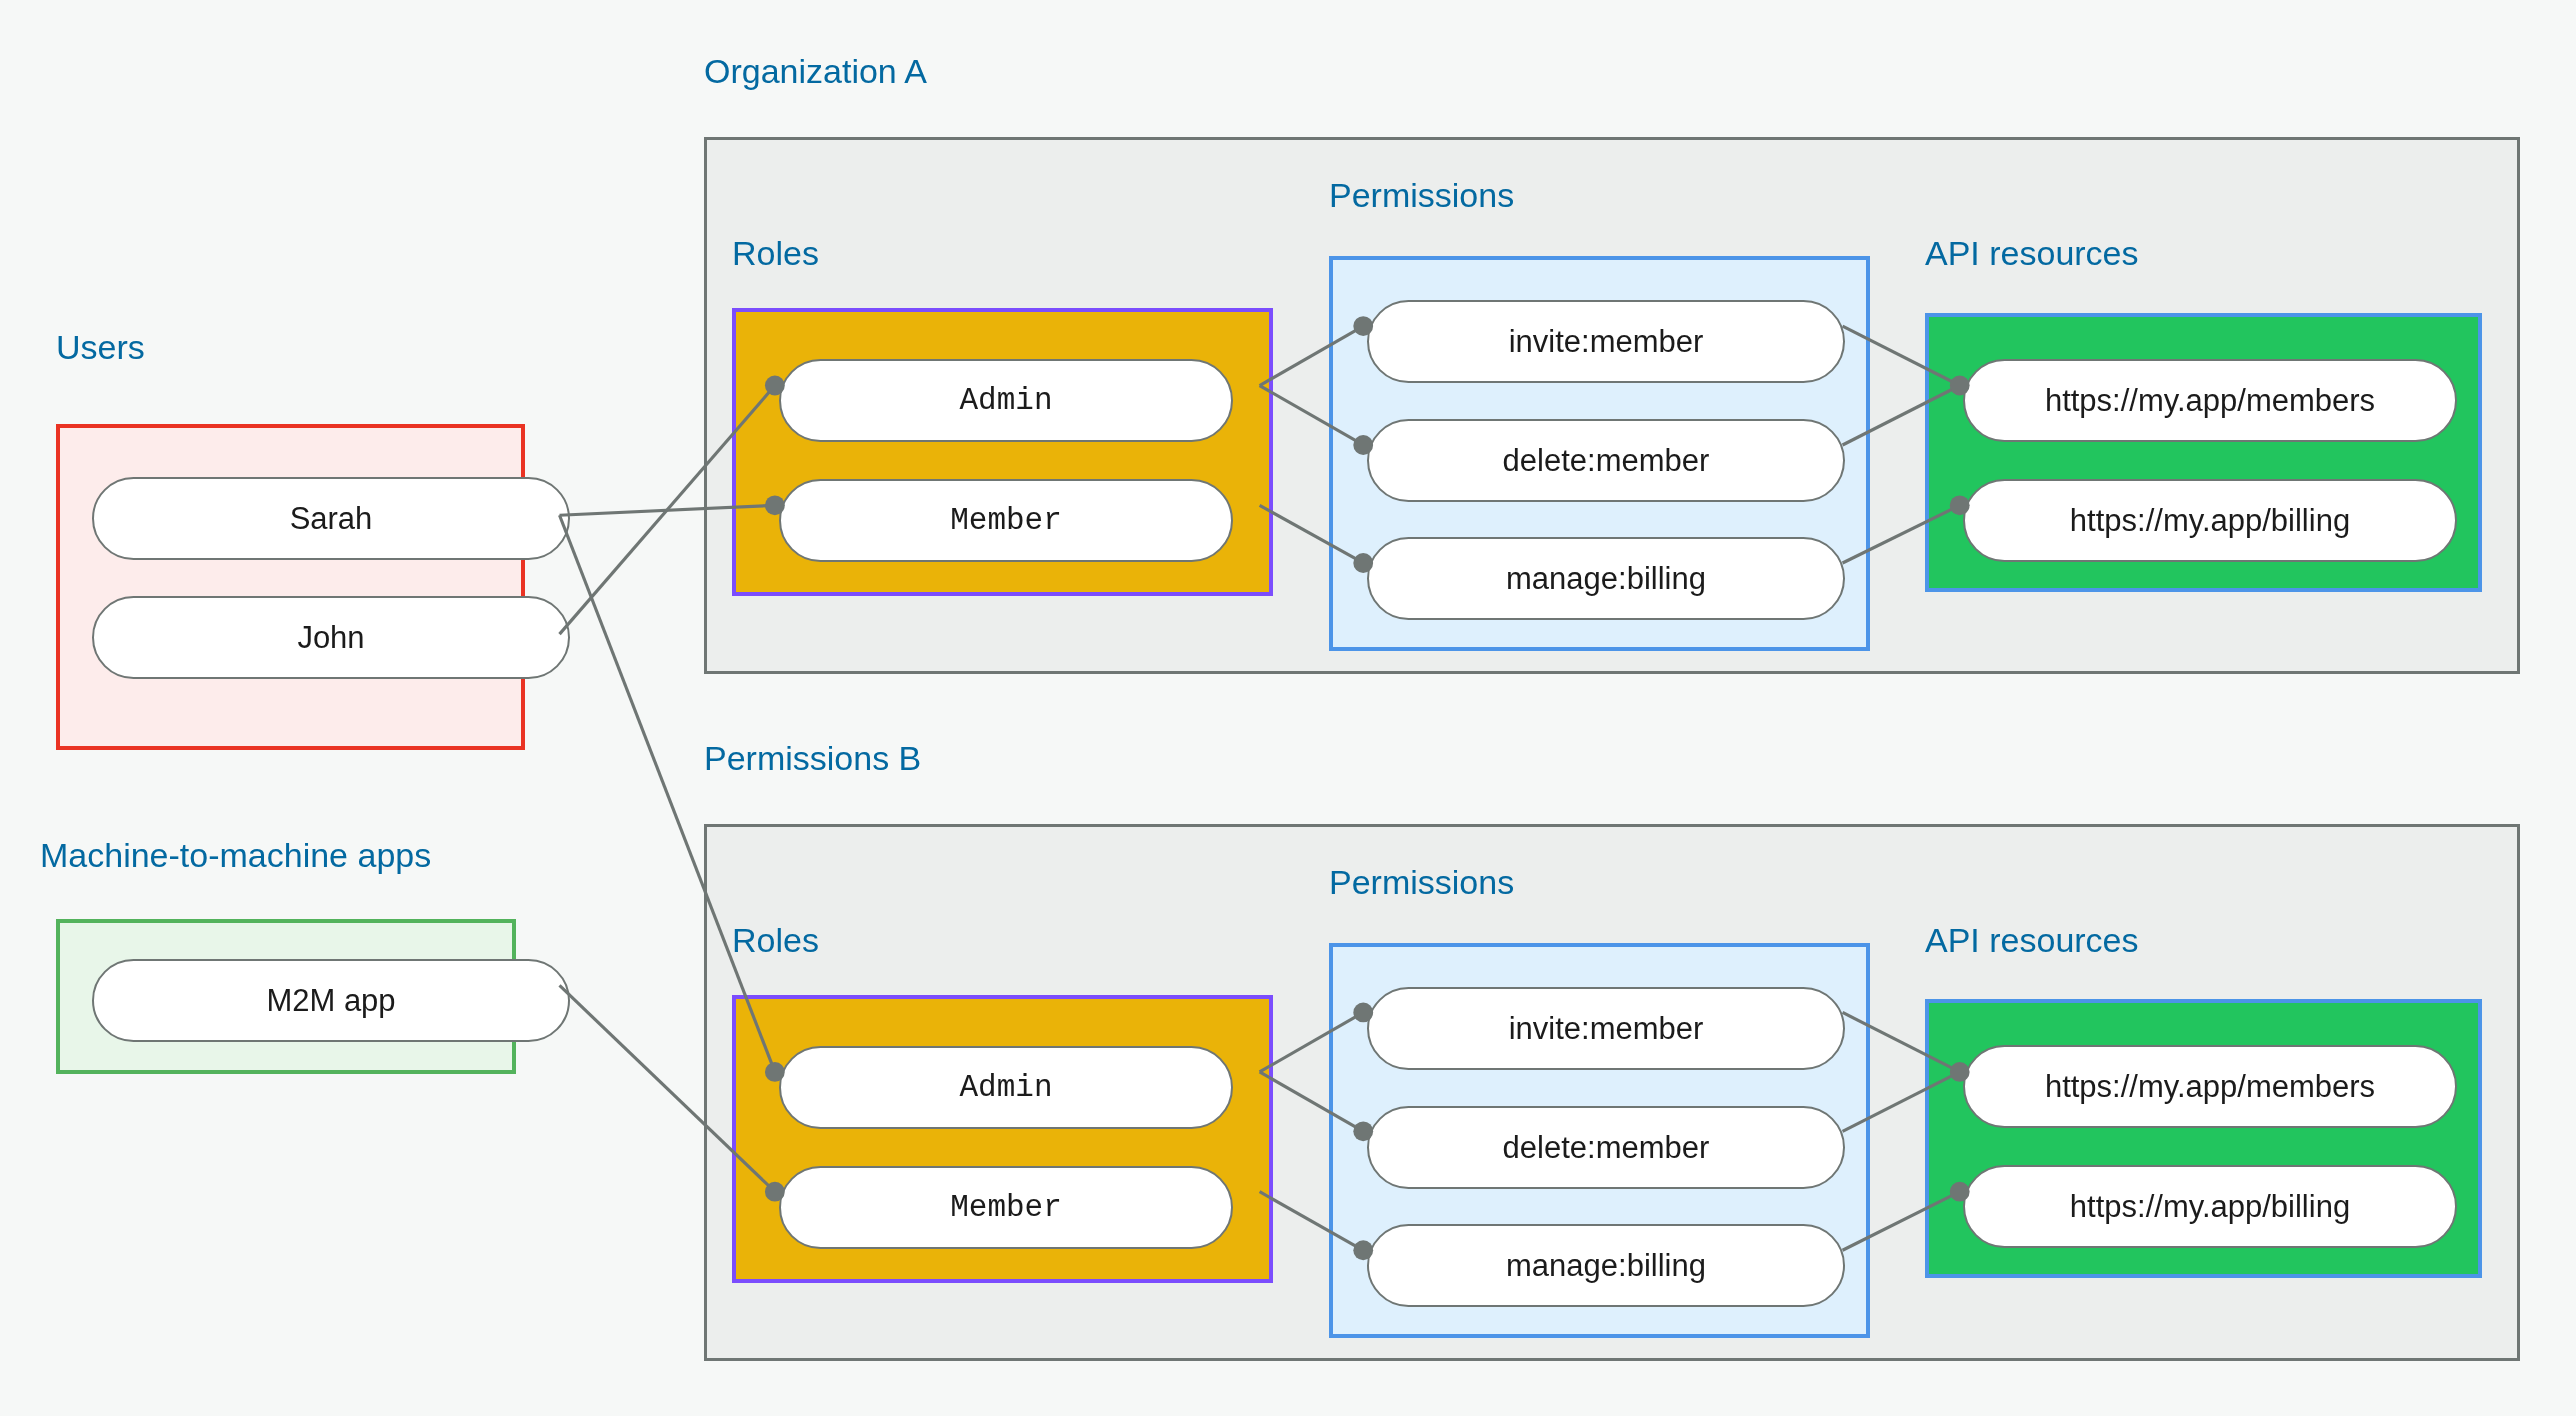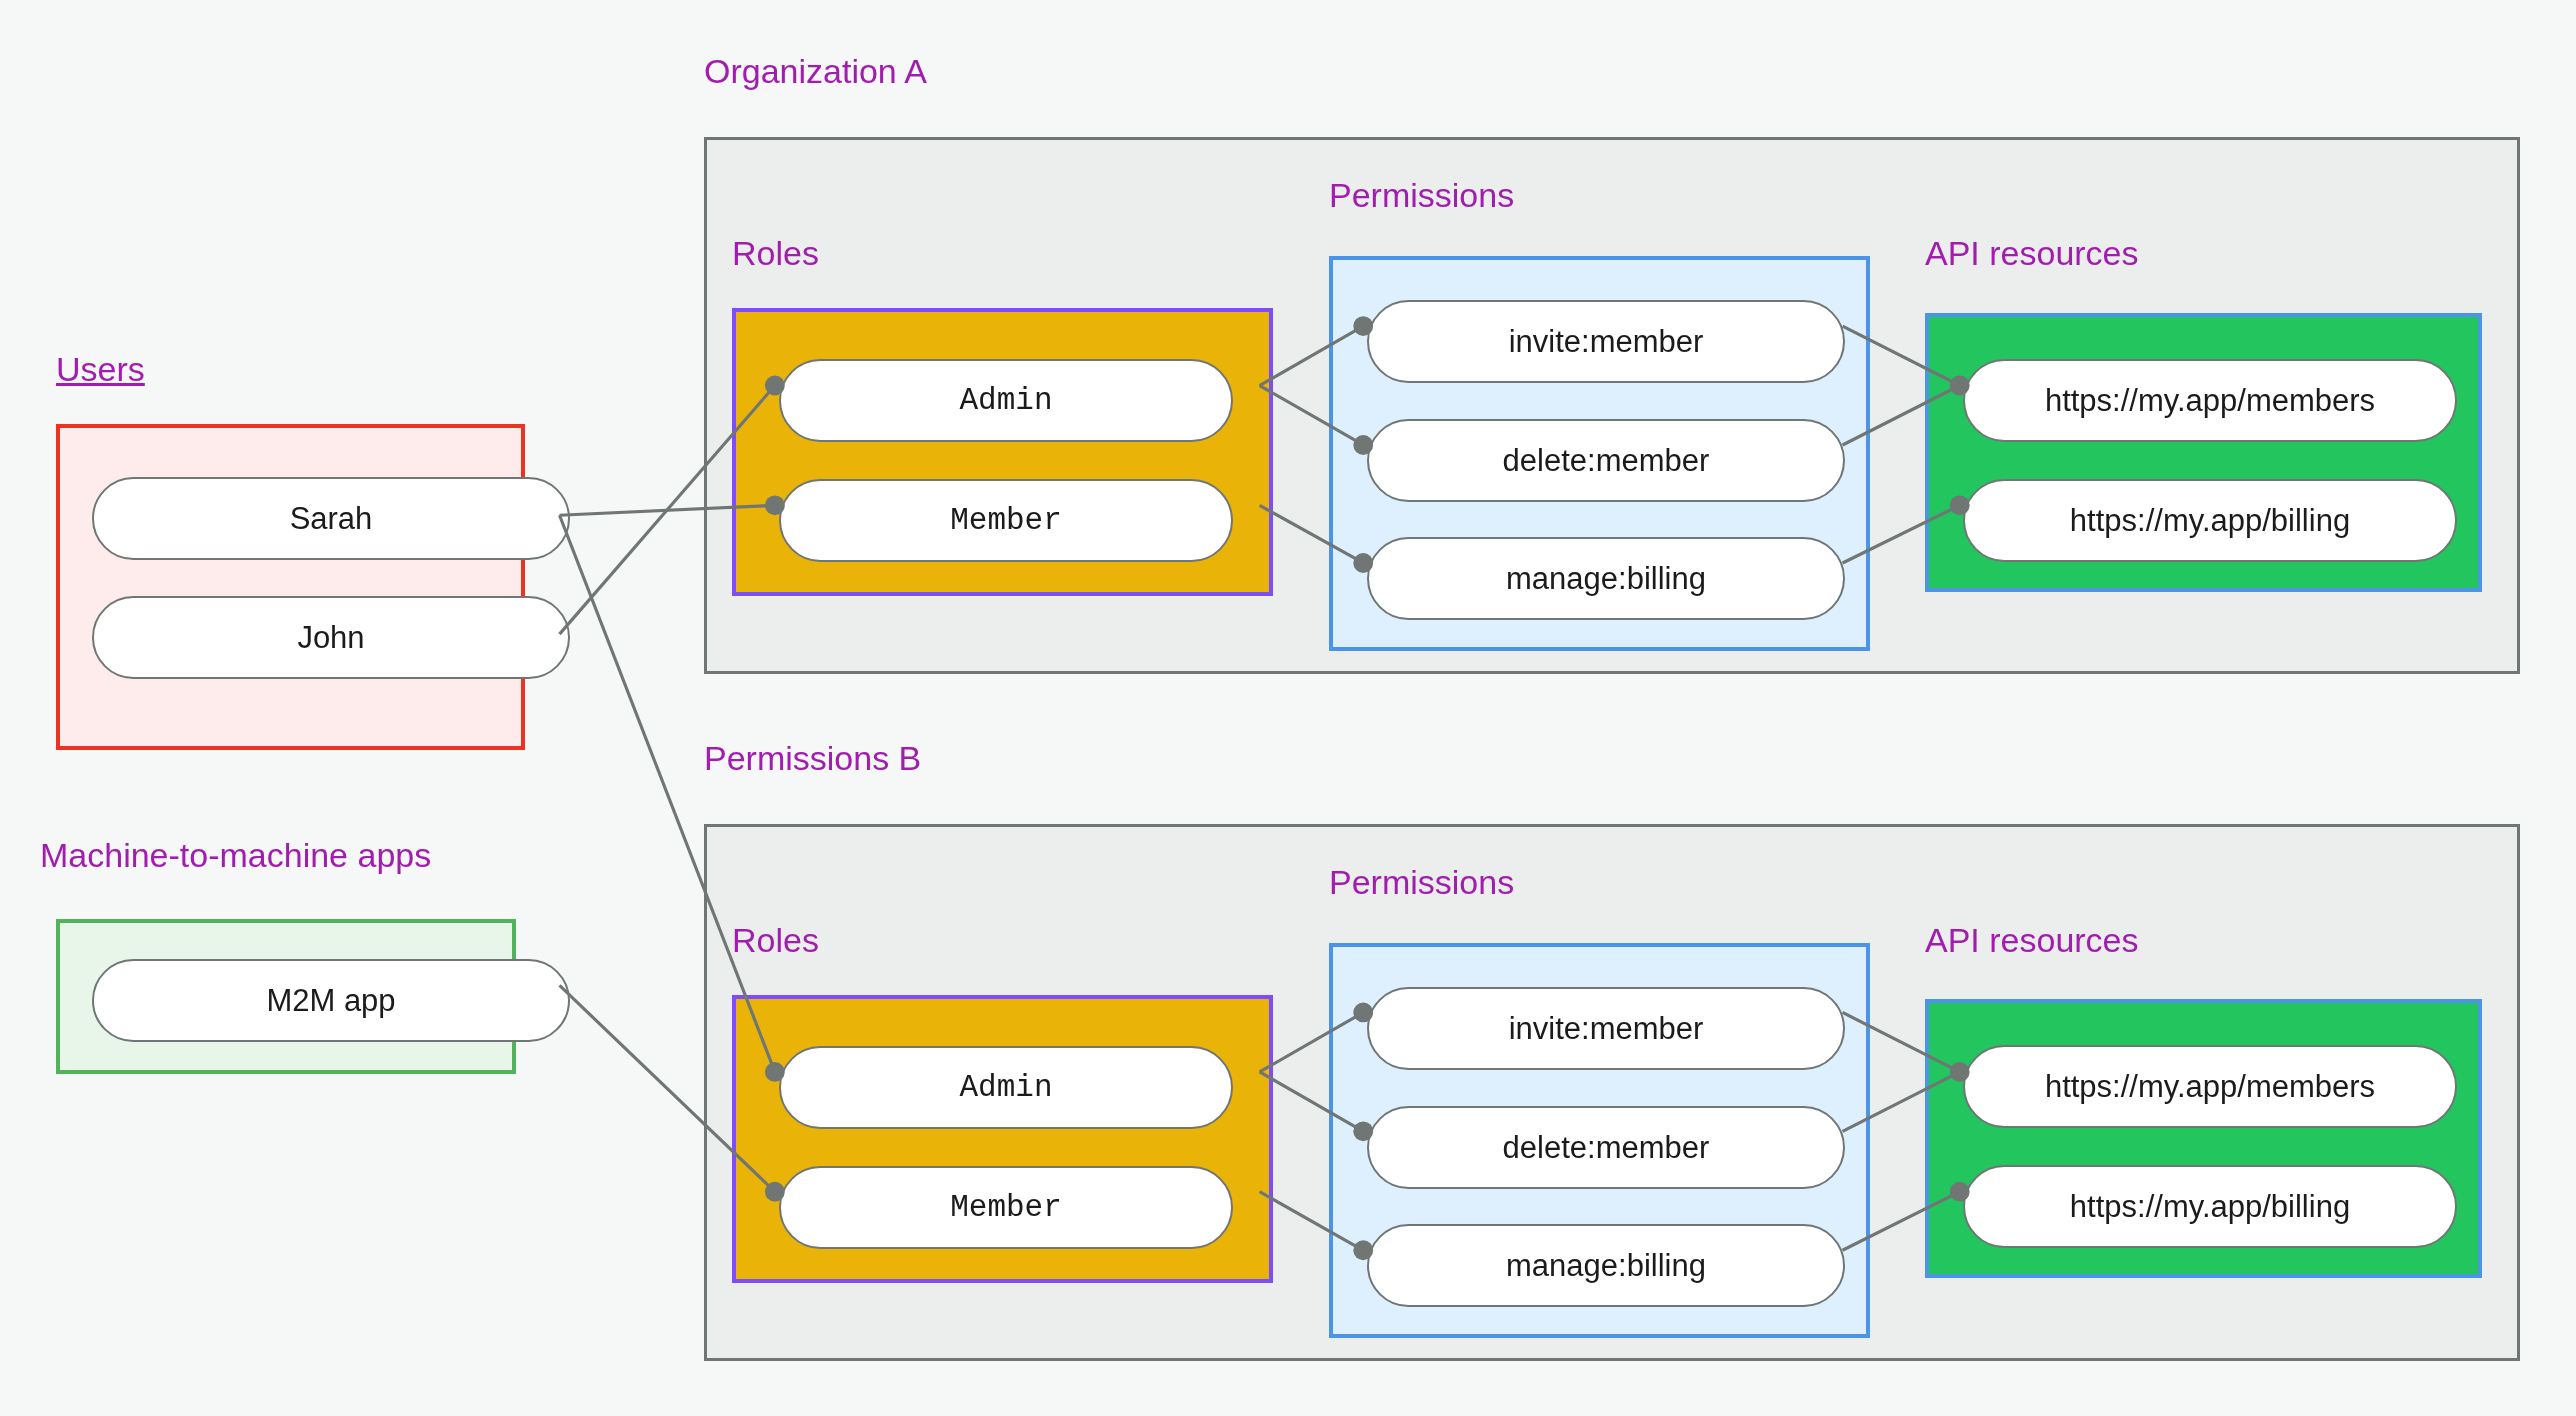--- a/index.html
+++ b/index.html
@@ -31,21 +31,21 @@
     height: 1416px;
     z-index: 5;
     pointer-events: none;
   }
 
   
   .group-label {
     position: absolute;
     font-size: 34px;
     line-height: 1;
-    color: #a21caf;
+    color: #0369a1;
     white-space: nowrap;
     z-index: 8;
   }
 
   
   .org-shell {
     position: absolute;
     background: #eceeed;
     border: 3.6px solid #6f7674;
     box-sizing: border-box;
@@ -147,21 +147,21 @@
 
     <circle class="edge-dot" cx="860" cy="1190" r="11"></circle>
     <circle class="edge-dot" cx="860" cy="1323" r="11"></circle>
     <circle class="edge-dot" cx="1513" cy="1124" r="11"></circle>
     <circle class="edge-dot" cx="1513" cy="1256" r="11"></circle>
     <circle class="edge-dot" cx="1513" cy="1388" r="11"></circle>
     <circle class="edge-dot" cx="2175" cy="1190" r="11"></circle>
     <circle class="edge-dot" cx="2175" cy="1323" r="11"></circle>
   </svg>
 
-  <div class="group-label" style="left:56px; top:352px;text-decoration:underline;">Users</div>
+  <div class="group-label" style="left:56px; top:330px;">Users</div>
 
   <div class="cluster users" style="left:56px; top:413px; width:469px; height:326px;">
     <div class="pill" style="left:32px; top:49px; width:478px; height:83px;">Sarah</div>
     <div class="pill" style="left:32px; top:168px; width:478px; height:83px;">John</div>
   </div>
 
   <div class="group-label" style="left:40px; top:838px;">Machine-to-machine apps</div>
 
   <div class="cluster m2m" style="left:56px; top:908px; width:460px; height:155px;">
     <div class="pill" style="left:32px; top:36px; width:478px; height:83px;">M2M app</div>

